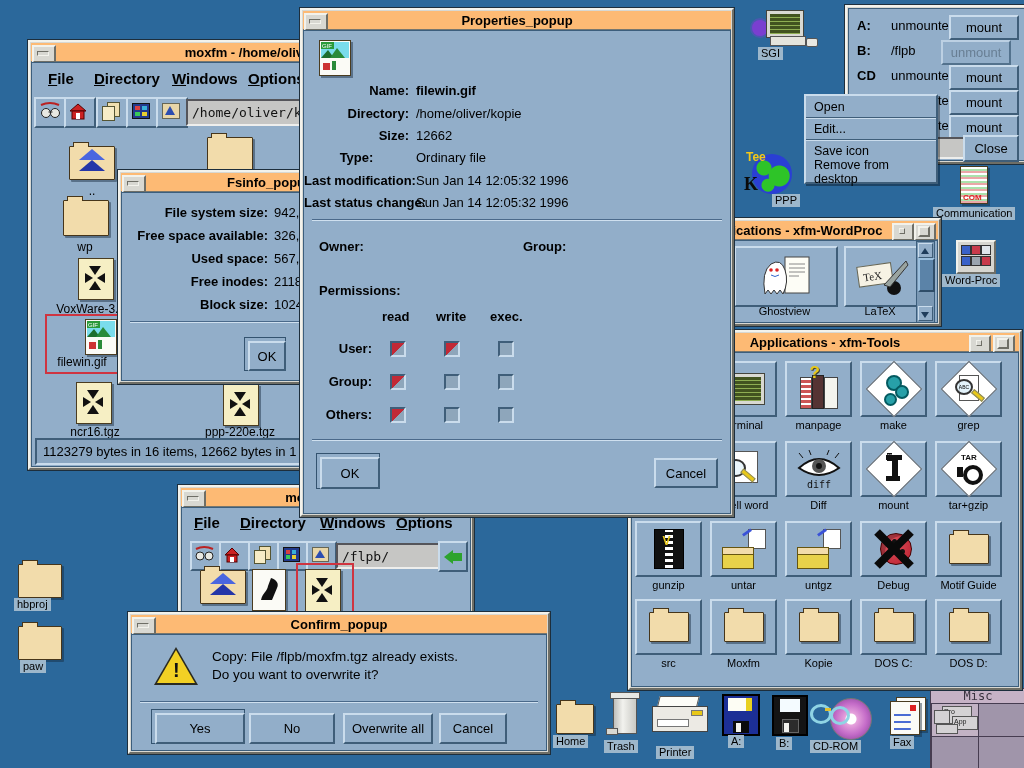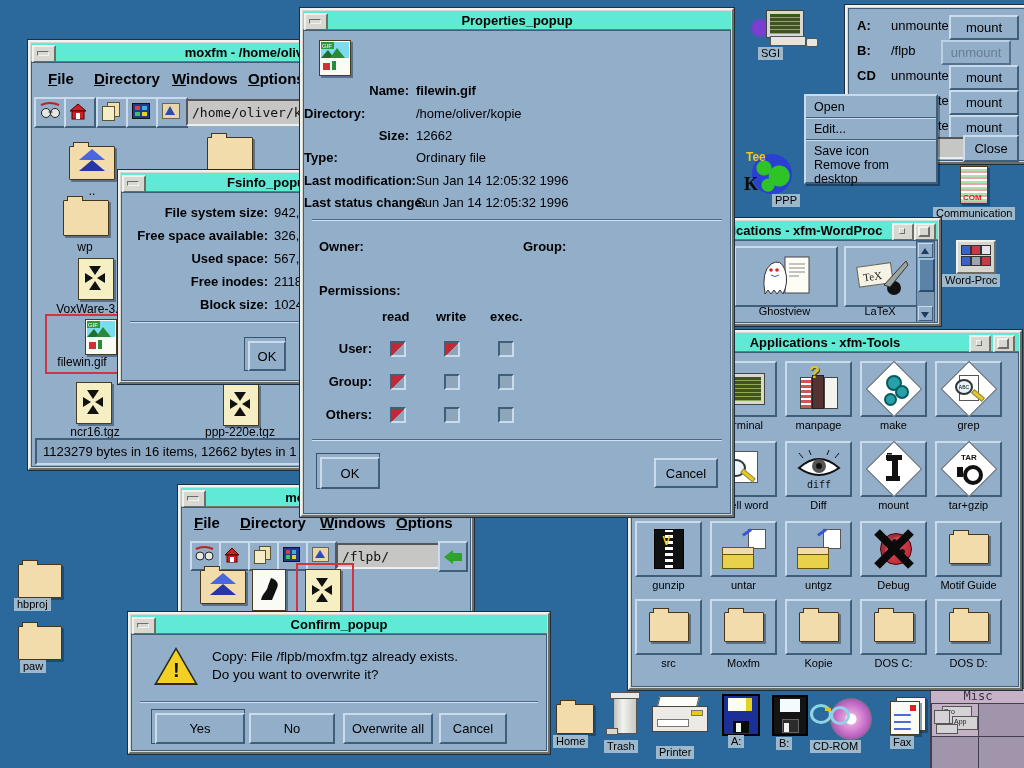--- a/index.html
+++ b/index.html
@@ -2,21 +2,21 @@
 <html><head>
 <meta charset="utf-8">
 <style>
   html,body{margin:0;padding:0}
   #screen{position:relative;width:1024px;height:768px;background:#2b689b;overflow:hidden;
     font-family:"Liberation Sans",sans-serif;}
   .abs{position:absolute}
   
   .xwin{position:absolute;background:#d8d8d2;border:2px solid;
     border-color:#f2f2ec #6e6e66 #6e6e66 #f2f2ec;box-shadow:0 0 0 1px #1d2e3c;}
-  .titlebar{position:absolute;left:1px;right:1px;top:1px;height:18px;background:#5eead4;
+  .titlebar{position:absolute;left:1px;right:1px;top:1px;height:18px;background:#fdba74;
     border-bottom:1px solid #77776f;display:flex;align-items:center;justify-content:center;
     font-weight:bold;font-size:13px;color:#000;}
   .dashbtn{position:absolute;left:1px;top:2px;width:20px;height:14px;background:#d8d8d2;
     border:2px solid;border-color:#f2f2ec #6e6e66 #6e6e66 #f2f2ec;}
   .dashbtn::after{content:"";position:absolute;left:3px;top:4px;width:10px;height:3px;
     border:1px solid;border-color:#6e6e66 #f2f2ec #f2f2ec #6e6e66;}
   .tbbtn{position:absolute;top:2px;width:18px;height:14px;background:#d8d8d2;
     border:2px solid;border-color:#f2f2ec #6e6e66 #6e6e66 #f2f2ec;}
   .tbbtn.dot::after{content:"";position:absolute;left:5px;top:3px;width:4px;height:4px;
     border:1px solid;border-color:#f2f2ec #6e6e66 #6e6e66 #f2f2ec;}
@@ -689,25 +689,25 @@
           <path d="M1 17 L8 9 L14 17 Z" fill="#1e6e2e"></path>
             <path d="M10 17 L17 7 L25 17 Z" fill="#2a8a3a"></path>
           <rect x="1" y="1" width="13" height="7" fill="#2a9a3a"></rect>
             <text x="2" y="7" font-size="6" fill="#fff" font-family="Liberation Sans">GIF</text>
           <rect x="3" y="22" width="7" height="7" fill="#cc3333"></rect>
             <rect x="12" y="20" width="4" height="9" fill="#2a8a3a"></rect>
         </svg>
       </div>
       <div class="abs boldlbl" style="left:0;top:52px;width:105px;text-align:right">Name:</div>
       <div class="abs boldlbl" style="left:112px;top:52px">filewin.gif</div>
-      <div class="abs boldlbl" style="left:0;top:75px;width:105px;text-align:left">Directory:</div>
+      <div class="abs boldlbl" style="left:0;top:75px;width:105px;text-align:right">Directory:</div>
       <div class="abs val" style="left:112px;top:75px">/home/oliver/kopie</div>
       <div class="abs boldlbl" style="left:0;top:97px;width:105px;text-align:right">Size:</div>
       <div class="abs val" style="left:112px;top:97px">12662</div>
-      <div class="abs boldlbl" style="left:0;top:119px;width:105px;text-align:left">Type:</div>
+      <div class="abs boldlbl" style="left:0;top:119px;width:105px;text-align:center">Type:</div>
       <div class="abs val" style="left:112px;top:119px">Ordinary file</div>
       <div class="abs boldlbl" style="left:0;top:142px;width:105px;text-align:right">Last modification:</div>
       <div class="abs val" style="left:112px;top:142px">Sun Jan 14 12:05:32 1996</div>
       <div class="abs boldlbl" style="left:0;top:164px;width:105px;text-align:right">Last status change:</div>
       <div class="abs val" style="left:112px;top:164px">Sun Jan 14 12:05:32 1996</div>
       <div class="sep" style="top:188px"></div>
       <div class="abs boldlbl" style="left:15px;top:208px">Owner:</div>
       <div class="abs boldlbl" style="left:219px;top:208px">Group:</div>
       <div class="abs boldlbl" style="left:15px;top:252px">Permissions:</div>
       <div class="abs boldlbl" style="left:78px;top:278px">read</div>

